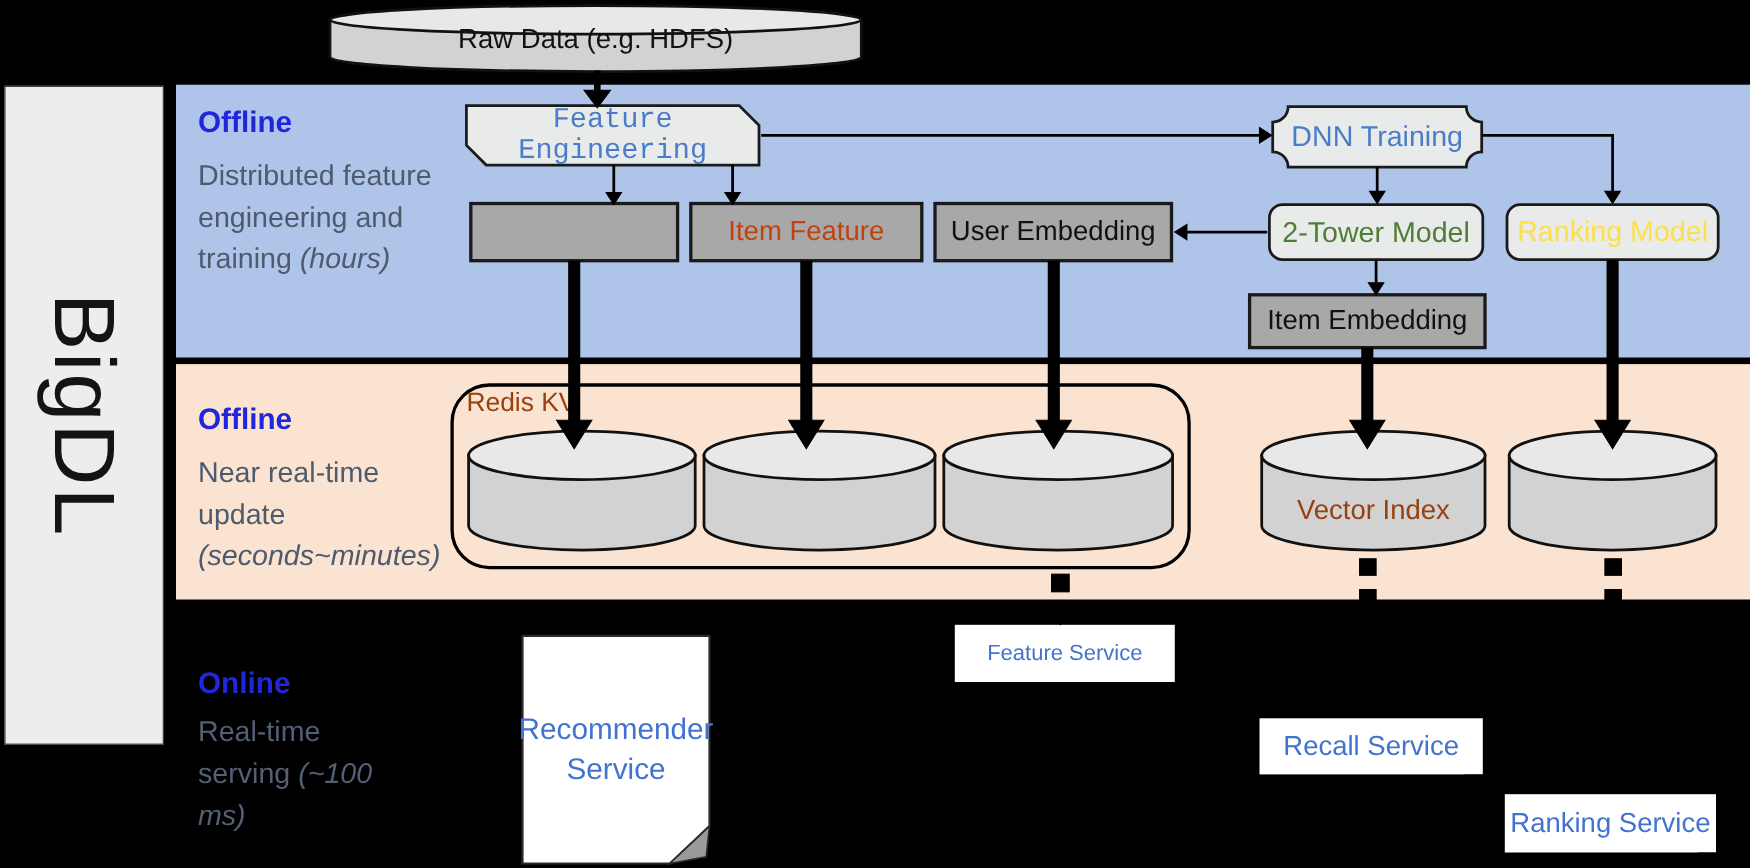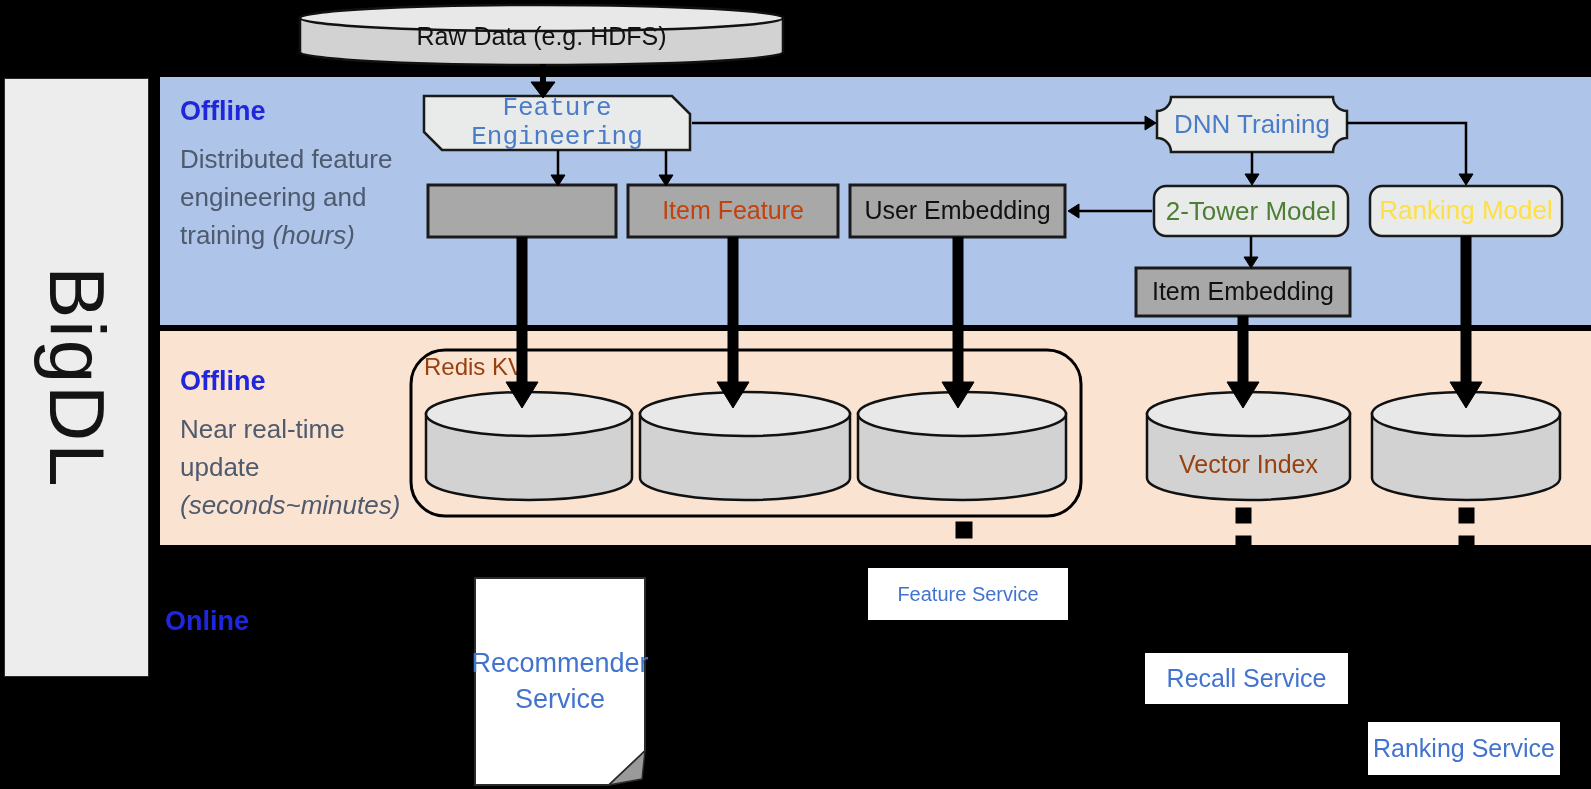--- a/index.html
+++ b/index.html
@@ -146,21 +146,25 @@
     <span>Distributed feature engineering and training</span>
     <span class="note">(hours)</span>
   </div>
 
   <div class="band-title z-label" style="left:180px;top:366px;">Offline</div>
   <div class="band-sub z-label" style="left:180px;top:410px;width:250px;">
     <span>Near real-time update</span>
     <span class="note">(seconds~minutes)</span>
   </div>
 
-  <div class="band-title z-label" style="left:165px;top:606px;">Online</div>
+  <div class="band-title z-label" style="left:180px;top:606px;">Online</div>
+  <div class="band-sub z-label" style="left:180px;top:646px;width:160px;color:#545f76;">
+    <span>Real-time serving</span>
+    <span class="note">(~100 ms)</span>
+  </div>
 
   <div class="lbl z-label" style="left:300px;top:20px;width:483px;height:34px;font-size:25px;color:#111;text-align:center;">Raw Data (e.g. HDFS)</div>
 
   <div class="lbl z-label" style="left:424px;top:98px;width:266px;height:50px;font-size:26px;color:#4a7dc9;font-family:Liberation Mono, monospace;">Feature Engineering</div>
   <div class="lbl z-label" style="left:1157px;top:99px;width:190px;height:51px;font-size:26px;color:#4a7dc9;">DNN Training</div>
 
   <div class="lbl z-label" style="left:628px;top:185px;width:210px;height:52px;font-size:25px;color:#c2410c;">Item Feature</div>
   <div class="lbl z-label" style="left:850px;top:185px;width:215px;height:52px;font-size:25px;color:#111;">User Embedding</div>
 
   <div class="lbl z-label" style="left:1154px;top:186px;width:194px;height:50px;font-size:26px;color:#4e7e35;">2-Tower Model</div>

